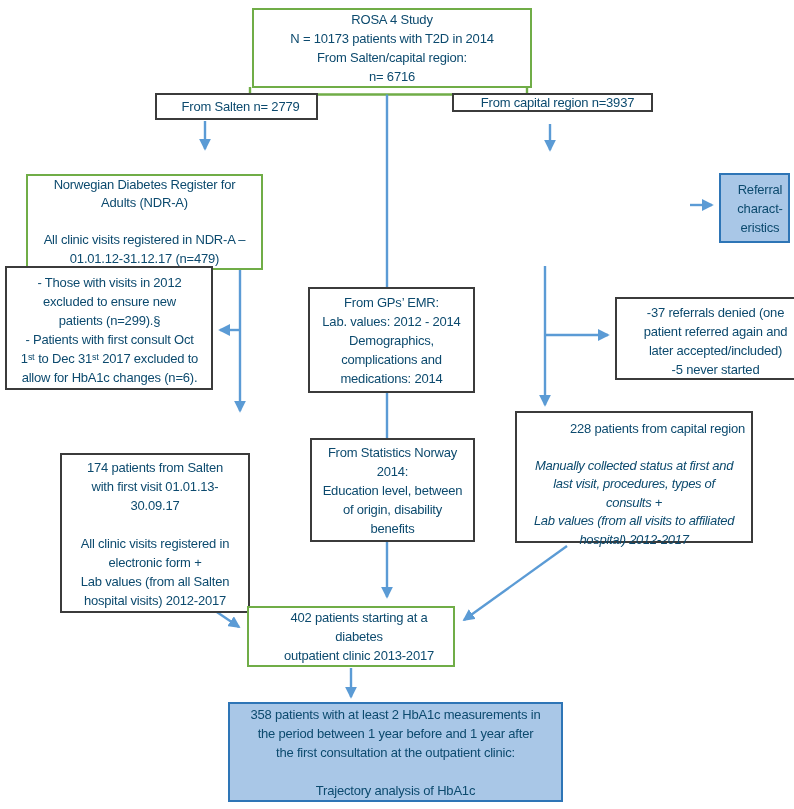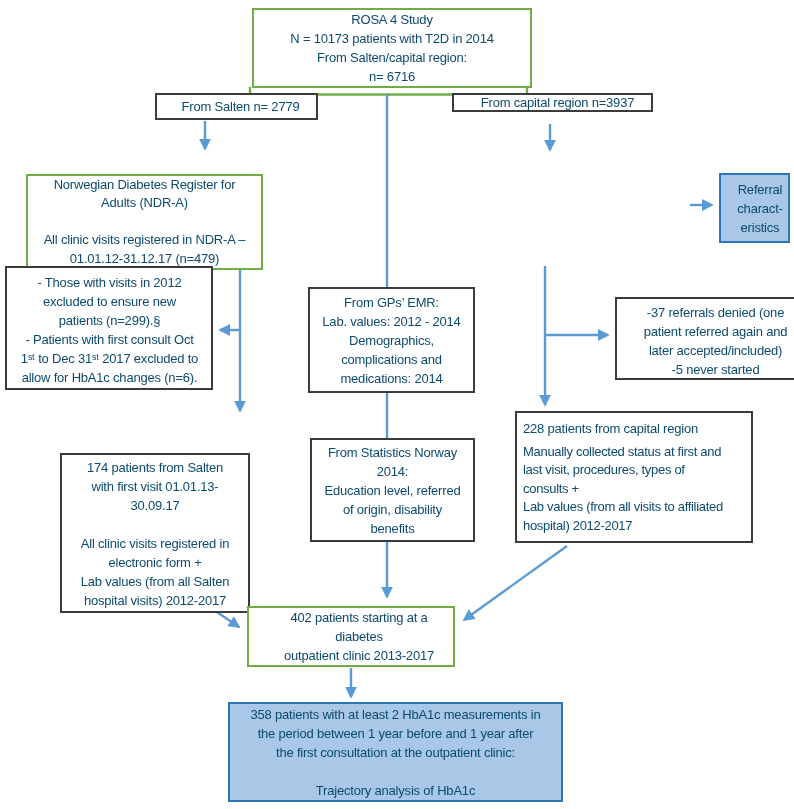--- a/index.html
+++ b/index.html
@@ -36,22 +36,22 @@
   #capital   {left:452px;top:93px; width:201px;height:19px;padding-left:10px;}
   #ndra      {left:26px; top:154px;width:237px;height:96px;line-height:18.5px;margin-top:20px;}
   #manual    {left:487px;top:155px;width:201px;height:110px;}
   #referral  {left:719px;top:173px;width:71px;height:70px;padding-left:11px;}
   #exclsal   {left:5px;  top:266px;width:208px;height:124px;padding:5px 6px 4px 7px;}
   #gps       {left:308px;top:287px;width:167px;height:106px;}
   #exclcap   {left:615px;top:297px;width:199px;height:83px;padding:4px 5px 0 7px;}
   #salten174 {left:60px; top:417px;width:190px;height:160px;padding-top:3px;margin-top:36px;}
   #stats     {left:310px;top:438px;width:165px;height:104px;}
   #cap228    {left:515px;top:411px;width:238px;height:132px;line-height:18.5px;padding:7px 6px 0 6px;}
-  #cap228 .hd{text-align:left;}
-  #cap228 .bd{text-align:left;margin-top:4px;letter-spacing:-0.3px;}
+  #cap228 .hd{text-align:right;}
+  #cap228 .bd{text-align:center;margin-top:18px;letter-spacing:-0.3px;font-style:italic;}
   #p402      {left:247px;top:606px;width:208px;height:61px;padding-left:16px;}
   #p358      {left:228px;top:702px;width:335px;height:100px;}
 </style>
 </head>
 <body>
 
 <div id="stage">
 
   <svg id="wires" viewBox="0 0 794 809" xmlns="http://www.w3.org/2000/svg">
     <defs>
@@ -140,21 +140,21 @@
 
 All clinic visits registered in
 electronic form +
 Lab values (from all Salten
 hospital visits) 2012-2017</span>
   </div>
 
   <div id="stats" class="bx center">
     <span>From Statistics Norway
 2014:
-Education level, referred
+Education level, between
 of origin, disability
 benefits</span>
   </div>
 
   <div id="cap228" class="bx topalign">
     <span class="hd">228 patients from capital region</span>
     <span class="bd">Manually collected status at first and
 last visit, procedures, types of
 consults +
 Lab values (from all visits to affiliated

